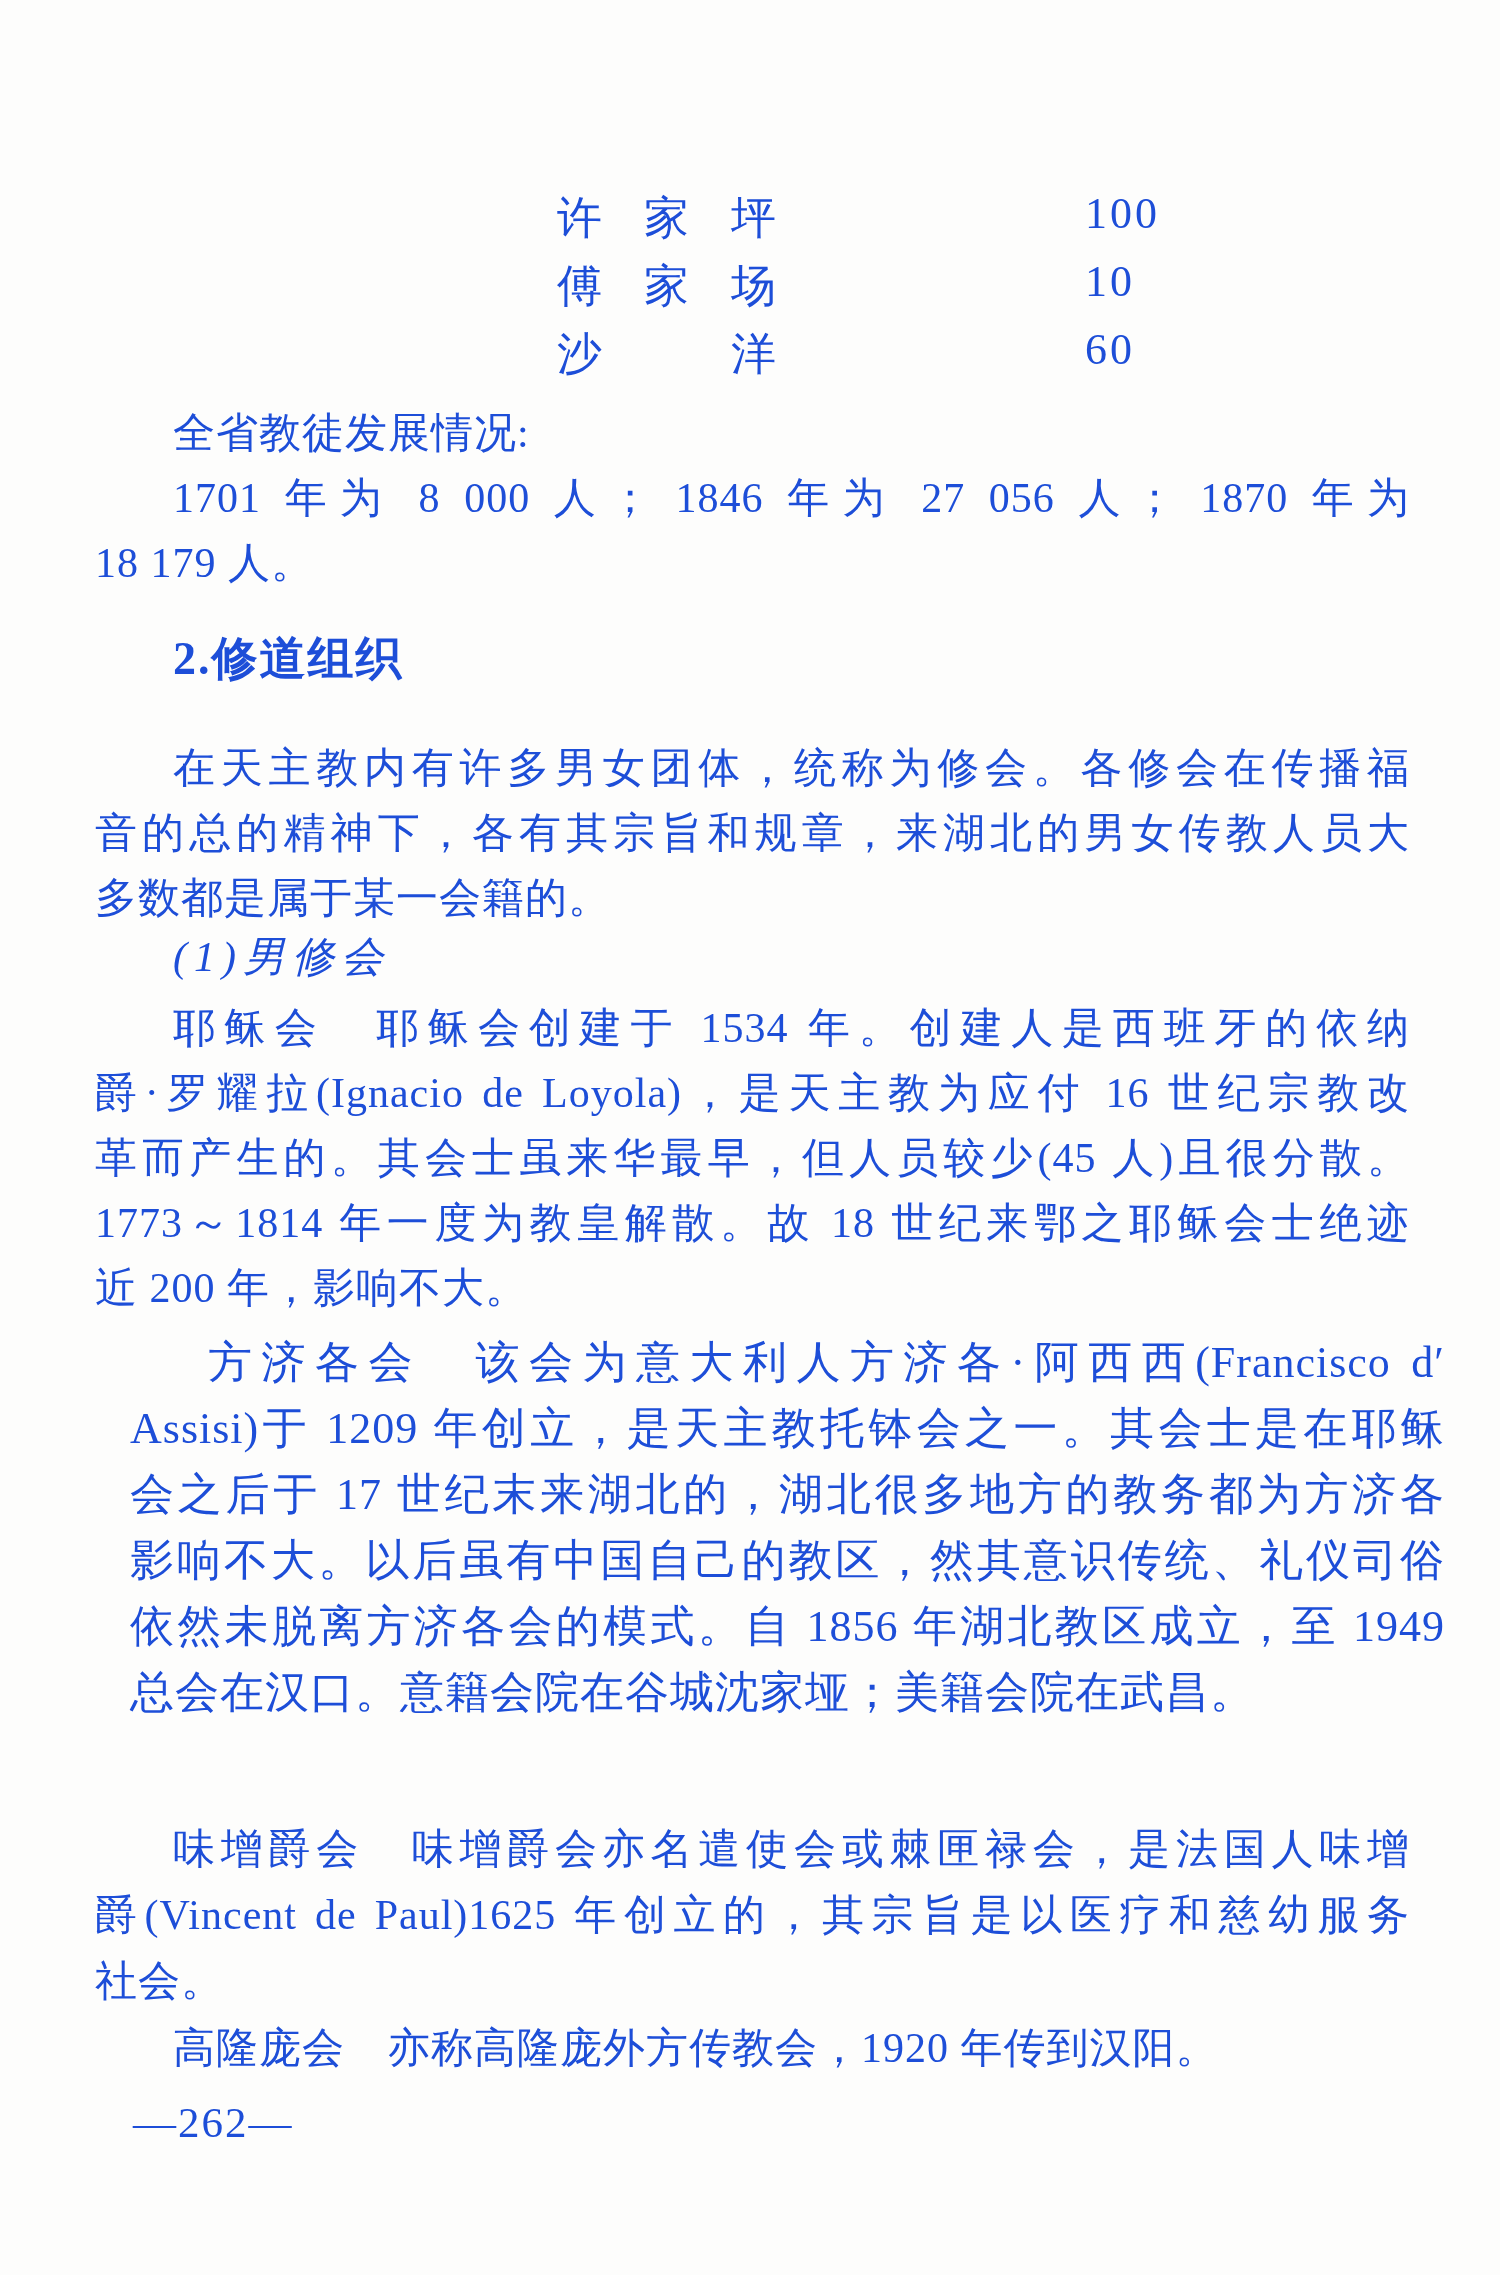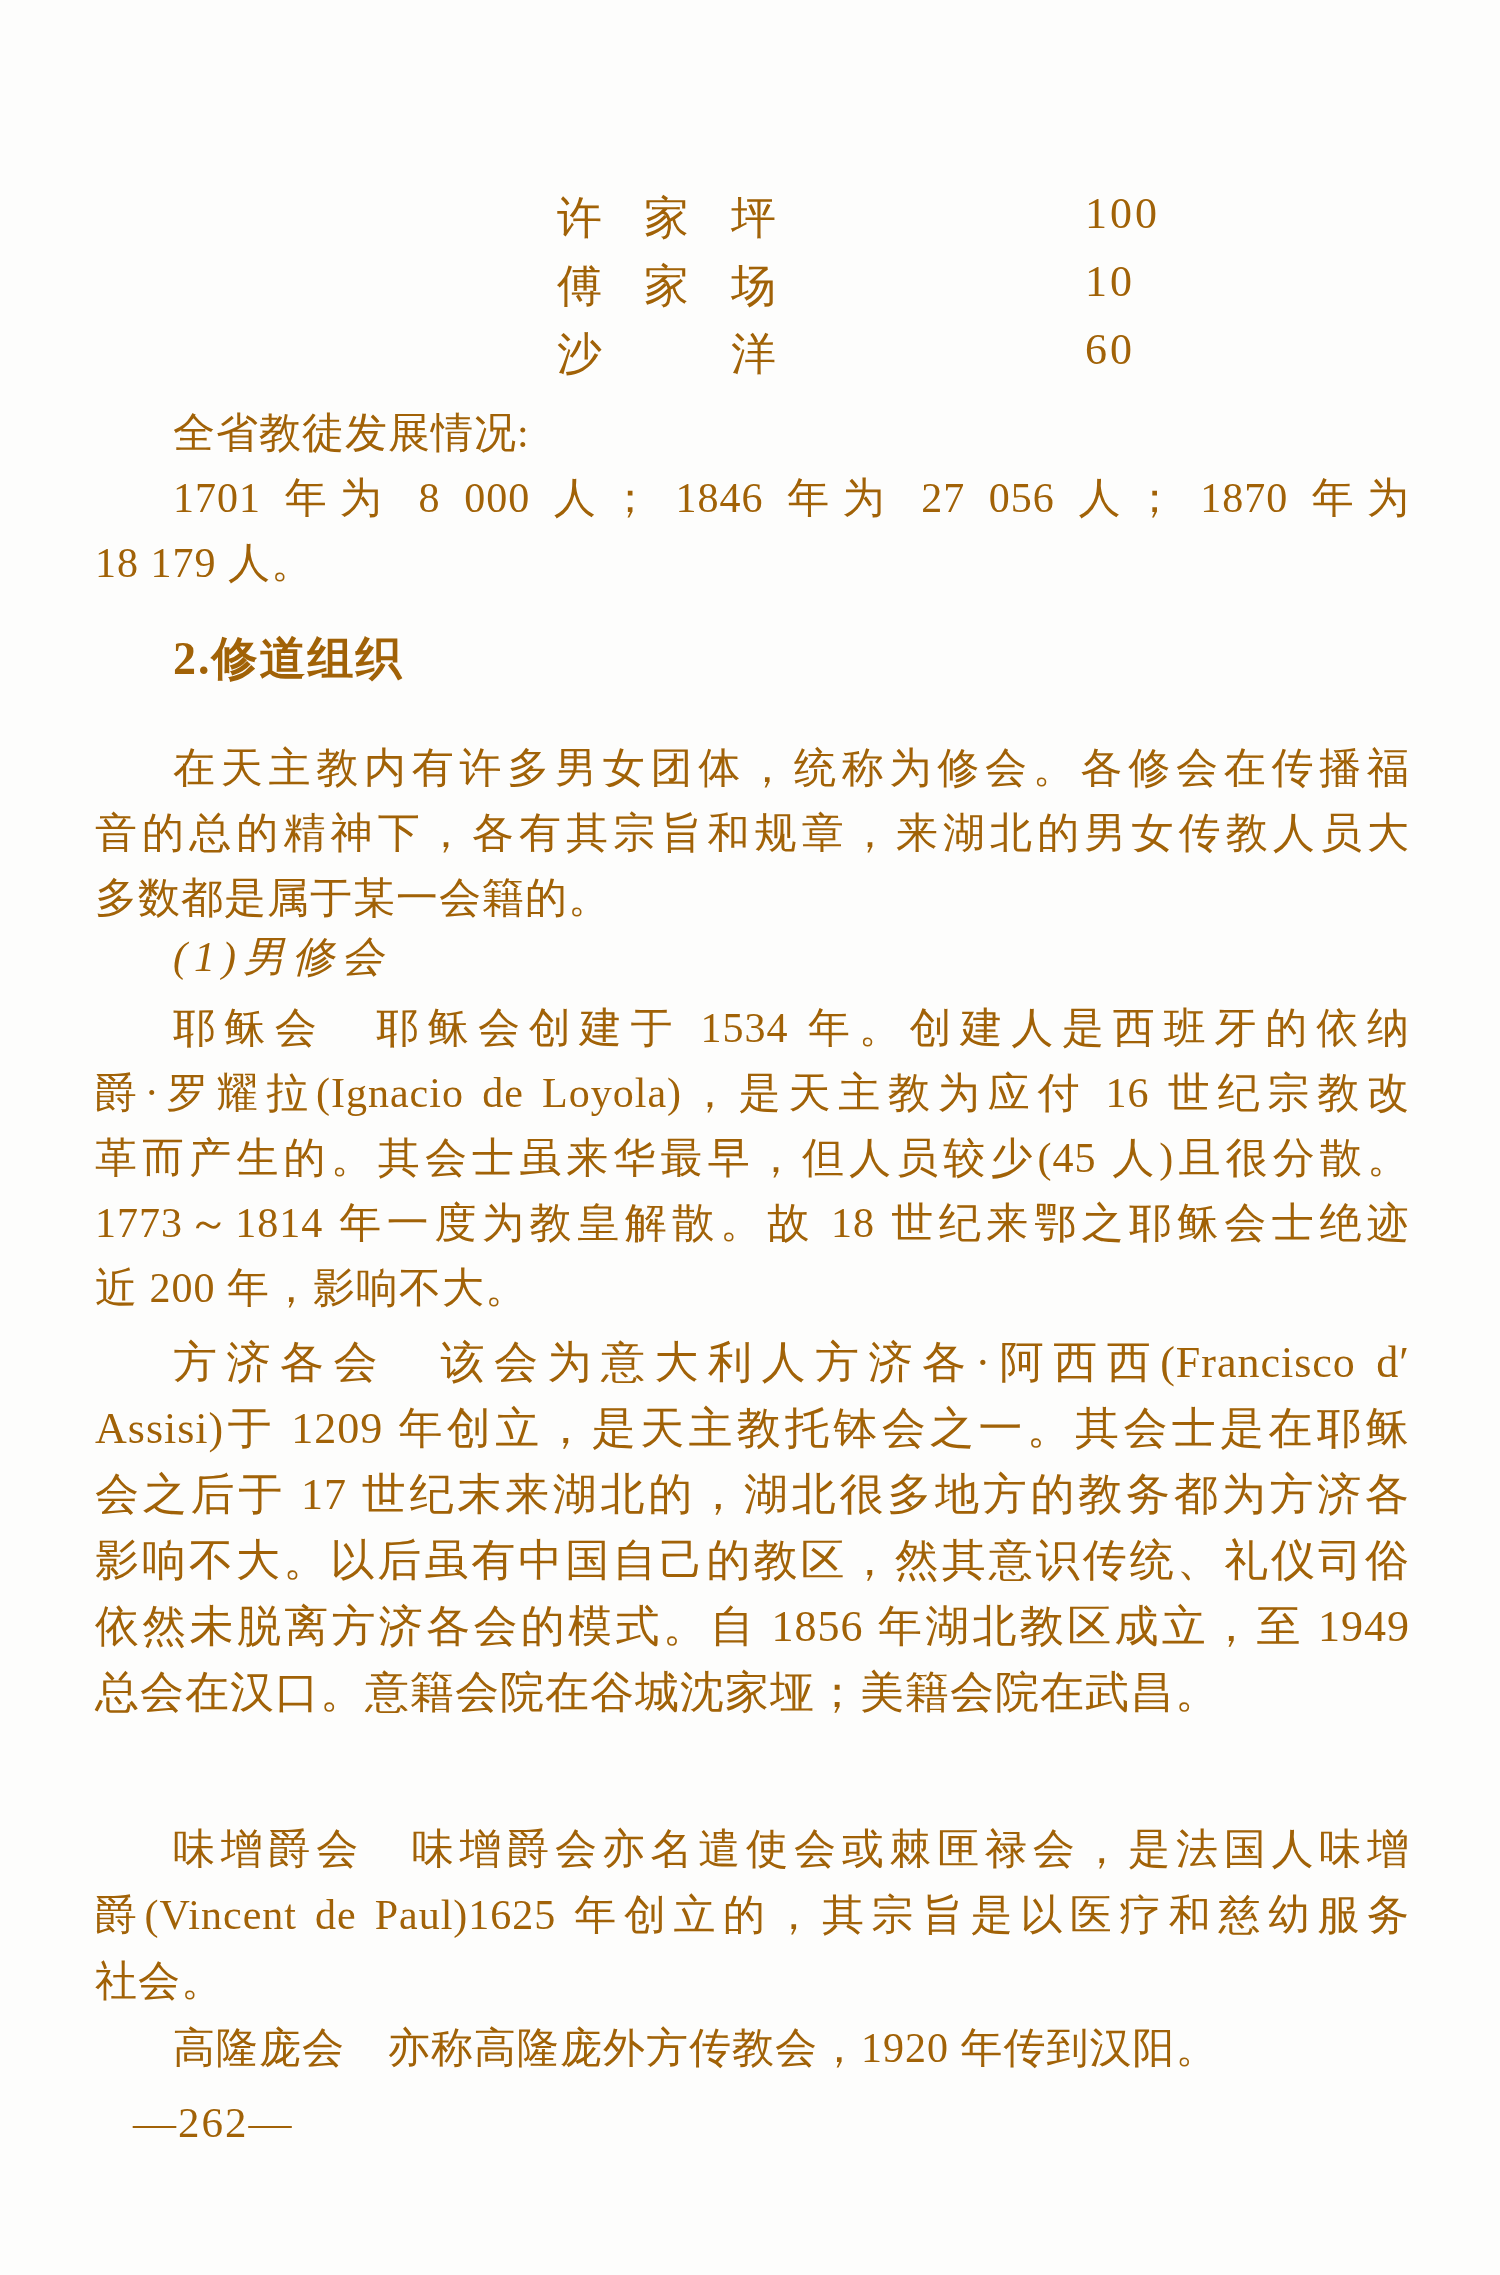--- a/index.html
+++ b/index.html
@@ -5,21 +5,21 @@
   html, body { margin: 0; padding: 0; }
   body {
     width: 1500px; height: 2275px;
     background: #f3f3f1;
     font-family: "Liberation Serif", "DejaVu Serif", serif;
   }
   .page {
     position: relative;
     width: 1500px; height: 2275px;
     background: #fdfdfc;
-    color: #a16207;
+    color: #1d4ed8;
     overflow: hidden;
   }
   .abs { position: absolute; left: 95px; width: 1315px; }
   
   .tbl-row { position: relative; height: 68px; }
   .place-name {
     position: absolute; left: 462px;
     font-size: 45px; letter-spacing: 42px; white-space: pre;
   }
   .place-value {
@@ -87,21 +87,21 @@
   </div>
 
   <div class="abs" style="top:996px;">
     <span class="tline indent just">耶稣会　耶稣会创建于 1534 年。创建人是西班牙的依纳</span>
     <span class="tline just">爵·罗耀拉(Ignacio de Loyola)，是天主教为应付 16 世纪宗教改</span>
     <span class="tline just">革而产生的。其会士虽来华最早，但人员较少(45 人)且很分散。</span>
     <span class="tline just">1773～1814 年一度为教皇解散。故 18 世纪来鄂之耶稣会士绝迹</span>
     <span class="tline">近 200 年，影响不大。</span>
   </div>
 
-  <div class="abs lh66 fz44" style="top:1330px;">
+  <div class="abs lh66 fz44" style="top:1330px;margin-left:35px;">
     <span class="tline indent just">方济各会　该会为意大利人方济各·阿西西(Francisco d′</span>
     <span class="tline just">Assisi)于 1209 年创立，是天主教托钵会之一。其会士是在耶稣</span>
     <span class="tline just">会之后于 17 世纪末来湖北的，湖北很多地方的教务都为方济各</span>
     <span class="tline just">影响不大。以后虽有中国自己的教区，然其意识传统、礼仪司俗</span>
     <span class="tline just">依然未脱离方济各会的模式。自 1856 年湖北教区成立，至 1949</span>
     <span class="tline">总会在汉口。意籍会院在谷城沈家垭；美籍会院在武昌。</span>
   </div>
 
   <div class="abs lh66" style="top:1816px;">
     <span class="tline indent just">味增爵会　味增爵会亦名遣使会或棘匣禄会，是法国人味增</span>

